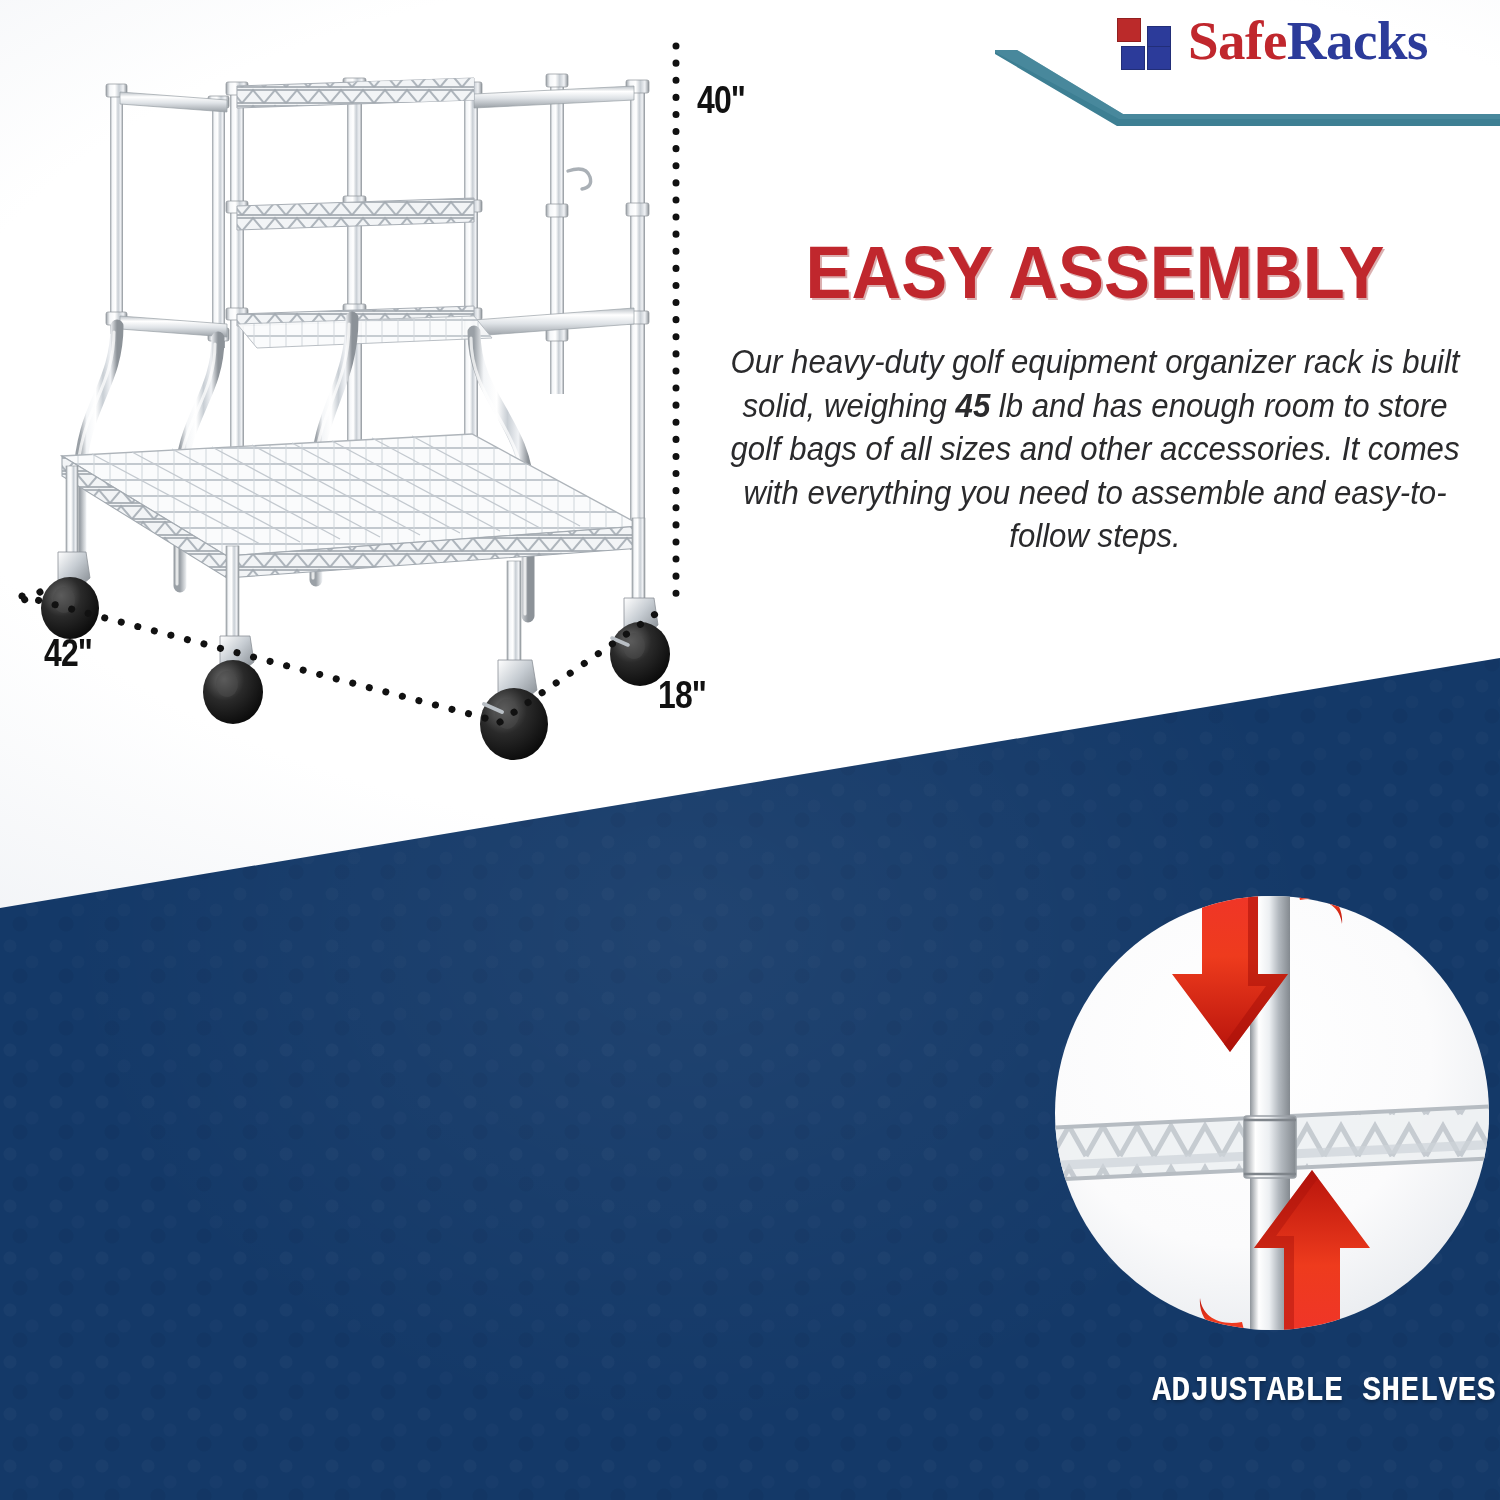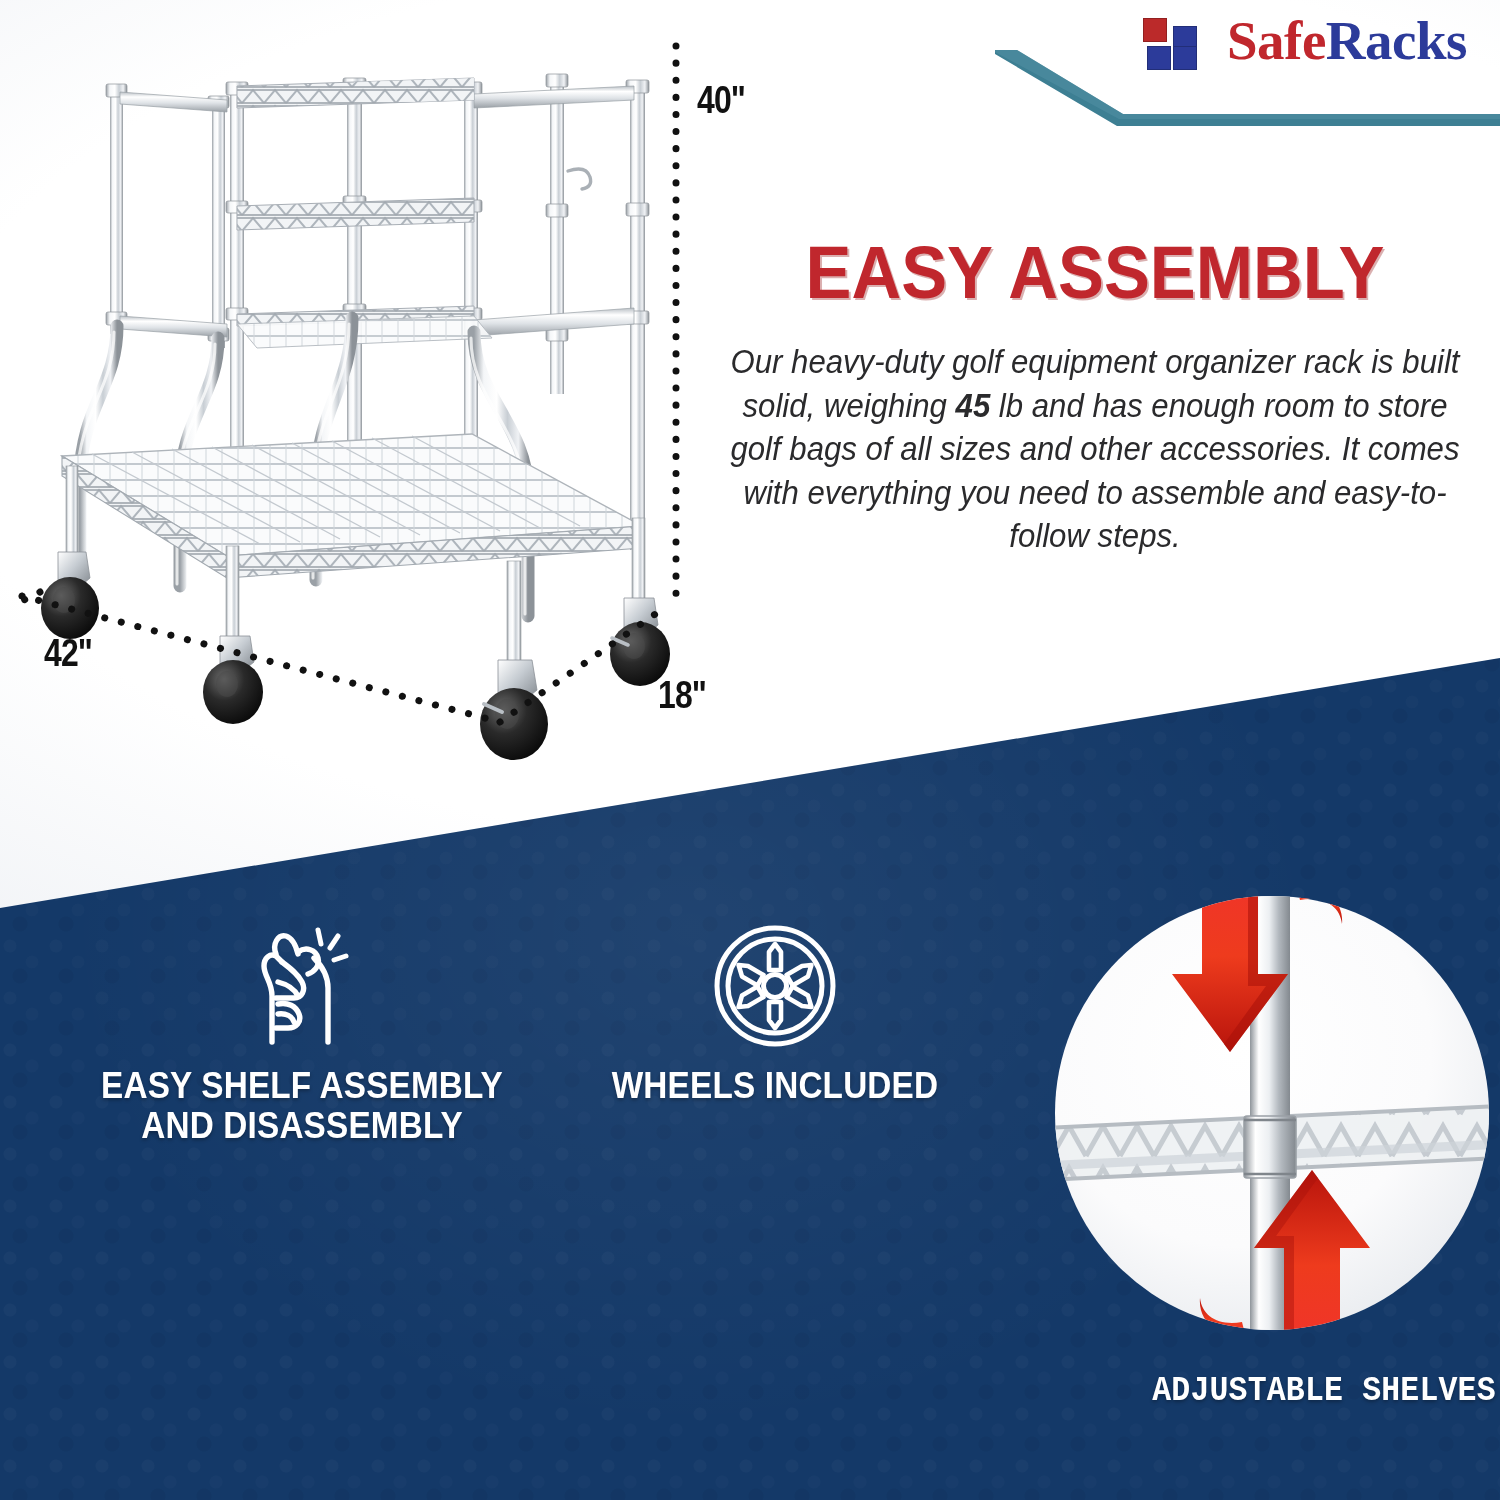--- a/index.html
+++ b/index.html
@@ -17,21 +17,21 @@
     position:absolute; left:0; top:0; width:1500px; height:960px;
     background:
       radial-gradient(120% 90% at 58% 42%, #ffffff 0%, #ffffff 52%, #f2f4f7 78%, #e6eaef 100%);
     overflow:hidden;
   }
 
   
   .teal-rule{ position:absolute; left:995px; top:-2px; width:510px; height:128px; }
 
   
-  .logo{ position:absolute; left:1143px; top:12px; display:flex; align-items:center; gap:24px;text-align:right; }
+  .logo{ position:absolute; left:1117px; top:12px; display:flex; align-items:center; gap:11px;text-align:right; }
   .logo-mark{ position:relative; width:60px; height:56px; flex:none; }
   .logo-mark i{ position:absolute; display:block; border:1px solid rgba(0,0,0,.22); }
   .lm-tl{ left:0;  top:6px;  width:24px; height:24px; background:#bb2a2a; }
   .lm-tr{ left:30px;top:14px;width:24px; height:24px; background:#2c3b9a; }
   .lm-bl{ left:4px; top:34px; width:24px; height:24px; background:#2c3b9a; }
   .lm-br{ left:30px;top:34px; width:24px; height:24px; background:#2c3b9a; }
   .logo-word{
     font-family:"Liberation Serif", serif; font-weight:700; font-size:55px;
     letter-spacing:-.5px; line-height:1; white-space:nowrap;
   }
@@ -313,69 +313,21 @@
 
     <div class="headline">EASY ASSEMBLY</div>
     <p class="blurb"><span>Our heavy-duty golf equipment organizer rack is built solid, weighing </span><b>45</b><span> lb</span><span>  and has enough room to store golf bags of all sizes and other accessories. It comes with everything you need to assemble and easy-to-follow steps.</span></p>
   </div>
 
   <div class="navy">
     <div class="navy-tex"></div>
     <div class="navy-glow"></div>
   </div>
 
-  <div class="feat f-assembly">
-    <svg class="ico" width="120" height="132" viewBox="0 0 120 132">
-      <g fill="none" stroke="#ffffff" stroke-width="5.4" stroke-linecap="round" stroke-linejoin="round">
-
-        <path d="M30 124 L30 78 C30 64 22 58 22 48 C22 40 28 35 34 38 L40 44"></path>
-        <path d="M34 36 C30 26 36 16 44 18 C50 20 54 28 56 36"></path>
-        <path d="M86 124 L86 70 C86 58 80 48 72 40"></path>
-
-        <path d="M56 34 C64 28 74 32 76 40 C78 48 72 54 66 56"></path>
-
-        <path d="M40 44 C48 50 56 56 60 64 C64 72 60 80 52 80 L34 80"></path>
-
-        <path d="M36 64 C44 66 52 70 56 78"></path>
-
-        <path d="M36 86 C46 84 54 88 57 96 C60 104 54 110 46 110 L34 110"></path>
-        <path d="M36 96 C44 95 50 98 52 104"></path>
-
-        <path d="M76 12 L79 26" stroke-width="5"></path>
-        <path d="M96 18 L88 30" stroke-width="5"></path>
-        <path d="M104 38 L92 42" stroke-width="5"></path>
-      </g>
-    </svg>
-    <div class="cap">
-      <div>EASY SHELF ASSEMBLY</div>
-      <div>AND DISASSEMBLY</div>
-    </div>
-  </div>
-
-  <div class="feat f-wheels">
-    <svg class="ico" width="128" height="128" viewBox="0 0 128 128">
-      <g fill="none" stroke="#ffffff" stroke-width="5">
-        <circle cx="64" cy="64" r="58"></circle>
-        <circle cx="64" cy="64" r="47"></circle>
-        <circle cx="64" cy="64" r="11.5"></circle>
-
-        <g stroke-width="4.6" stroke-linecap="round" stroke-linejoin="round">
-          <path d="M64 22 L58 30 L58 48 L70 48 L70 30 Z"></path>
-          <path d="M100.4 43 L91 44 L75.5 53 L81.5 63.4 L97 54.4 Z"></path>
-          <path d="M100.4 85 L97 73.6 L81.5 64.6 L75.5 75 L91 84 Z"></path>
-          <path d="M64 106 L70 98 L70 80 L58 80 L58 98 Z"></path>
-          <path d="M27.6 85 L37 84 L52.5 75 L46.5 64.6 L31 73.6 Z"></path>
-          <path d="M27.6 43 L31 54.4 L46.5 63.4 L52.5 53 L37 44 Z"></path>
-        </g>
-      </g>
-    </svg>
-    <div class="cap">
-      <div>WHEELS INCLUDED</div>
-    </div>
-  </div>
+
 
 
   <div class="circle-inset">
     <svg width="440" height="494" viewBox="0 0 440 494">
       <defs>
         <radialGradient id="circBg" cx="42%" cy="36%" r="72%">
           <stop offset="0%" stop-color="#ffffff"></stop>
           <stop offset="62%" stop-color="#fbfbfc"></stop>
           <stop offset="100%" stop-color="#e7eaee"></stop>
         </radialGradient>

